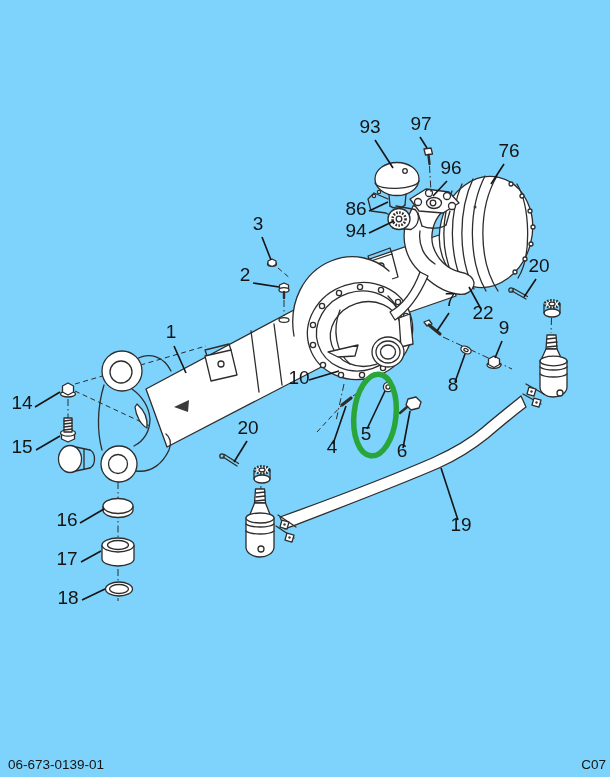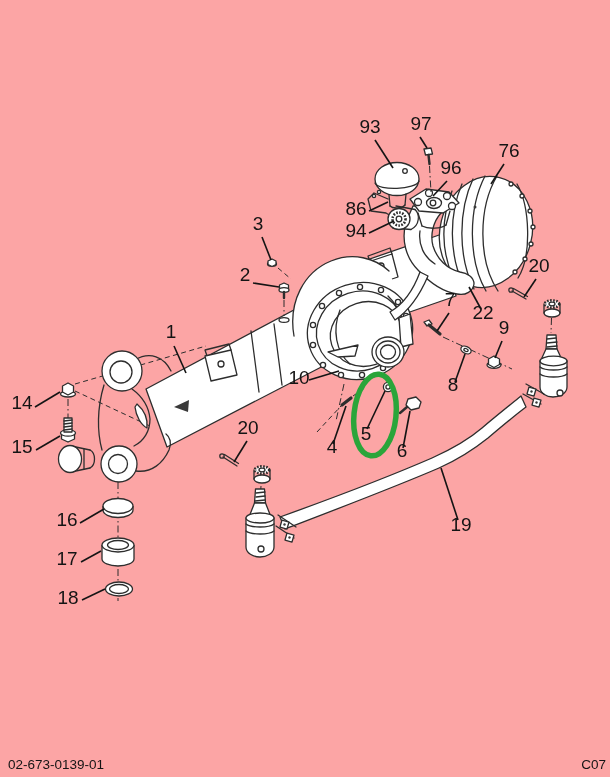--- a/index.html
+++ b/index.html
@@ -1,16 +1,16 @@
 <!DOCTYPE html>
 <html><head>
 <meta charset="utf-8">
 <style>
   html,body{margin:0;padding:0;background:#fff;}
-  .canvas{position:relative;width:610px;height:777px;background:#fca5a5;overflow:hidden;
+  .canvas{position:relative;width:610px;height:777px;background:#7dd3fc;overflow:hidden;
           font-family:"Liberation Sans",sans-serif;}
   .canvas svg{position:absolute;left:0;top:0;}
   .ln  {fill:none;stroke:#2d2d2d;stroke-width:1.3;stroke-linecap:round;stroke-linejoin:round;}
   .fw  {fill:#ffffff;stroke:#2d2d2d;stroke-width:1.3;stroke-linejoin:round;}
   .fwn {fill:#ffffff;stroke:none;}
   .dk  {fill:#3a3a3a;stroke:none;}
   .dd  {fill:none;stroke:#2d2d2d;stroke-width:1;stroke-dasharray:7 3 1.5 3;}
   .dsh {fill:none;stroke:#2d2d2d;stroke-width:1;stroke-dasharray:5 3.5;}
   .ldr {stroke:#141414;stroke-width:1.6;}
   .thk {fill:none;stroke:#2d2d2d;stroke-width:3.2;stroke-linecap:round;}
@@ -371,15 +371,15 @@
     <text class="callout" x="366" y="440">5</text>
     <text class="callout" x="402" y="457">6</text>
     <text class="callout" x="248" y="434">20</text>
     <text class="callout" x="67" y="526">16</text>
     <text class="callout" x="67" y="565">17</text>
     <text class="callout" x="68" y="604">18</text>
     <text class="callout" x="461" y="531">19</text>
   </g>
 </svg>
 
-  <span class="footer-text footer-left">02-673-0139-01</span>
+  <span class="footer-text footer-left">06-673-0139-01</span>
   <span class="footer-text footer-right">C07</span>
 </div>
 
 </body></html>

